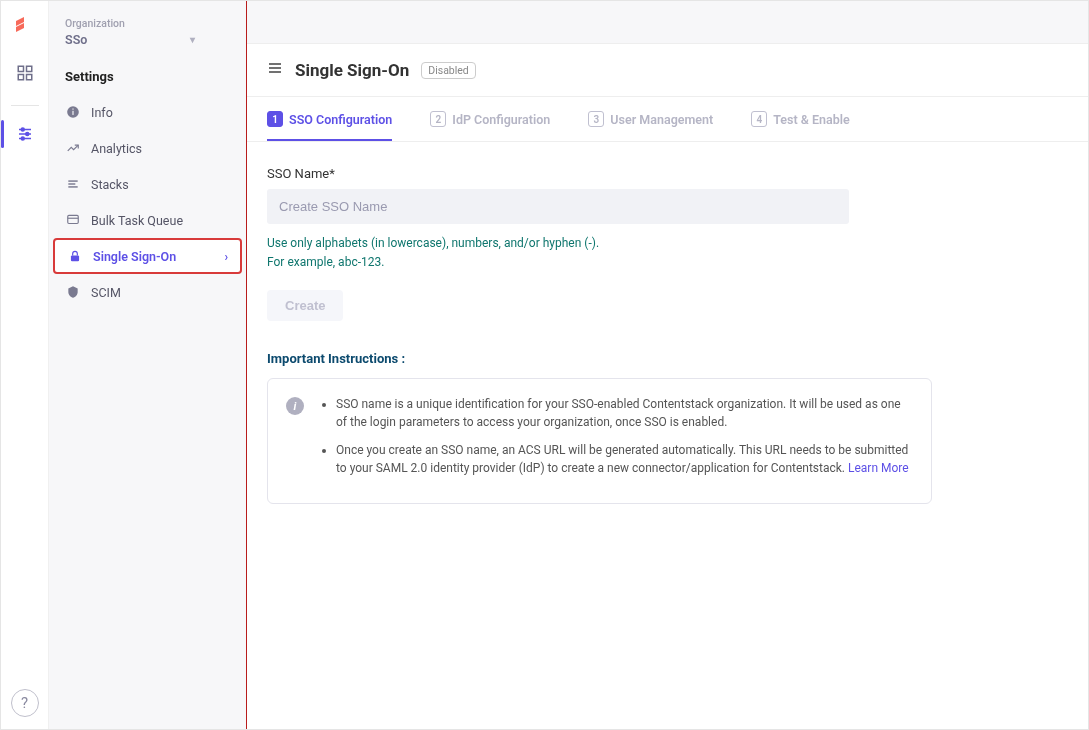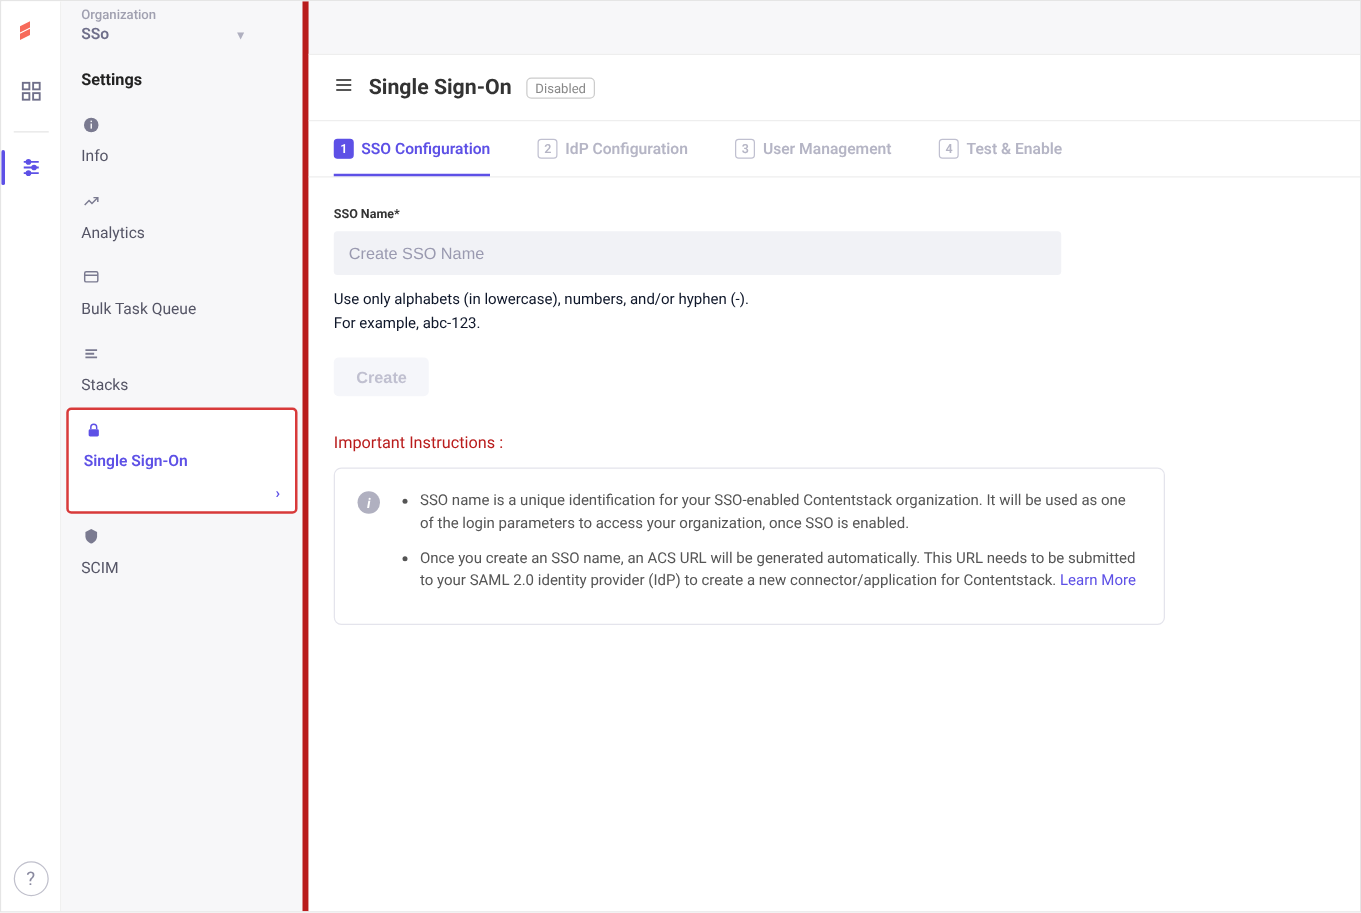--- a/index.html
+++ b/index.html
@@ -60,22 +60,22 @@
     display: flex; align-items: center; justify-content: center;
     color: #8a8aa0;
     font-size: 15px;
     cursor: pointer;
   }
 
   
   .sidebar {
     width: 198px;
     background: #f7f7f9;
-    border-right: 5px solid #b91c1c;
-    padding-top: 4px;
+    border-right: 1px solid #b91c1c;
+    padding-top: 16px;
   }
   .org-block {
     padding: 0 16px 8px;
   }
   .org-label {
     font-size: 10.5px;
     color: #a0a0b0;
     font-weight: 500;
     margin-bottom: 2px;
   }
@@ -89,28 +89,27 @@
   }
   .org-select .chev { font-size: 10px; color: #b0b0c0; }
 
   .sidebar-title {
     font-size: 13px;
     font-weight: 700;
     color: #222;
     padding: 14px 16px 10px;
   }
   .side-item {
-    display: flex; align-items: flex-start;
+    display: flex; align-items: flex-end;
     padding: 10px 16px;
     font-size: 12.5px;
     color: #555566;
     cursor: pointer;
     gap: 10px;
     position: relative;
-    flex-direction: column;
   }
   .side-item .icon {
     width: 16px; height: 16px;
     display: flex; align-items: center; justify-content: center;
     color: #7a7a90;
   }
   .side-item.selected {
     color: #5d50e6;
     font-weight: 600;
     background: #fff;
@@ -194,58 +193,58 @@
     background: #5d50e6;
     border-color: #5d50e6;
     color: #fff;
   }
 
   .form-area {
     padding: 24px 20px;
     max-width: 680px;
   }
   .field-label {
-    font-size: 10px;
-    font-weight: 700;
+    font-size: 13px;
+    font-weight: 400;
     color: #333;
     margin-bottom: 8px;
   }
   .text-input {
     width: 582px;
     padding: 10px 12px;
     border: none;
     background: #f1f2f6;
     border-radius: 3px;
     font-size: 13px;
     color: #333;
   }
   .text-input::placeholder { color: #9a9ab0; }
   .help-text {
     font-size: 12px;
-    color: #0f172a;
+    color: #0f766e;
     margin-top: 10px;
     line-height: 1.6;
   }
   .create-btn {
     margin-top: 18px;
     padding: 8px 18px;
     background: #f5f6fa;
     border: none;
     border-radius: 4px;
     font-size: 13px;
     font-weight: 600;
     color: #c0c0d0;
     cursor: pointer;
     text-align: center;
   }
 
   .instructions-title {
     font-size: 13px;
-    font-weight: 400;
-    color: #b91c1c;
+    font-weight: 700;
+    color: #0c4a6e;
     margin: 30px 0 12px;
   }
   .instructions-box {
     border: 1px solid #e4e4ec;
     border-radius: 6px;
     padding: 16px 18px;
     display: flex;
     gap: 14px;
     width: 665px;
   }
@@ -335,37 +334,37 @@
             <path d="M3 17 L9 11 L13 15 L21 7"></path>
             <path d="M15 7 L21 7 L21 13"></path>
           </svg>
       </span>
       <span>Analytics</span>
     </div>
 
 
     <div class="side-item">
       <span class="icon">
-        <svg width="14" height="14" viewBox="0 0 24 24" fill="none" stroke="#7a7a90" stroke-width="2">
-            <rect x="3" y="4" width="18" height="14" rx="2"></rect>
-            <line x1="3" y1="9" x2="21" y2="9"></line>
-          </svg>
-      </span>
-      <span>Bulk Task Queue</span>
-    </div>
-
-    <div class="side-item">
-      <span class="icon">
         <svg width="14" height="14" viewBox="0 0 24 24" fill="none" stroke="#7a7a90" stroke-width="2.5">
             <line x1="4" y1="7" x2="20" y2="7"></line>
             <line x1="4" y1="12" x2="16" y2="12"></line>
             <line x1="4" y1="17" x2="20" y2="17"></line>
           </svg>
       </span>
       <span>Stacks</span>
+    </div>
+
+    <div class="side-item">
+      <span class="icon">
+        <svg width="14" height="14" viewBox="0 0 24 24" fill="none" stroke="#7a7a90" stroke-width="2">
+            <rect x="3" y="4" width="18" height="14" rx="2"></rect>
+            <line x1="3" y1="9" x2="21" y2="9"></line>
+          </svg>
+      </span>
+      <span>Bulk Task Queue</span>
     </div>
 
     <div class="side-item selected highlighted">
       <span class="icon">
         <svg width="14" height="14" viewBox="0 0 24 24" fill="#5d50e6">
             <rect x="5" y="11" width="14" height="10" rx="2"></rect>
             <path d="M8 11 V8 a4 4 0 0 1 8 0 v3" fill="none" stroke="#5d50e6" stroke-width="2"></path>
           </svg>
       </span>
       <span>Single Sign-On</span>

